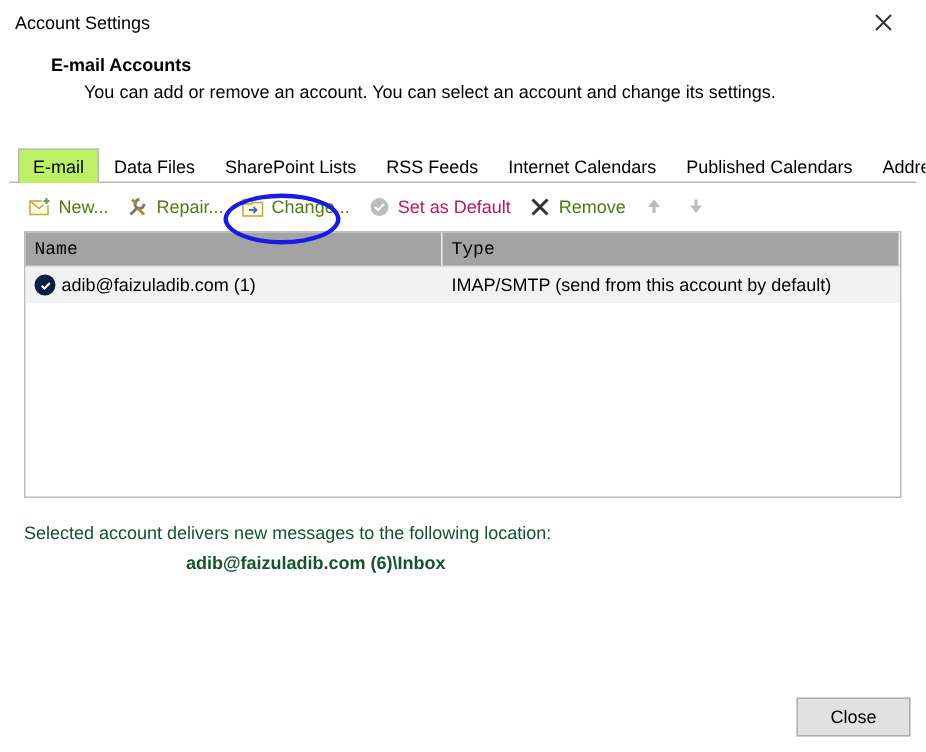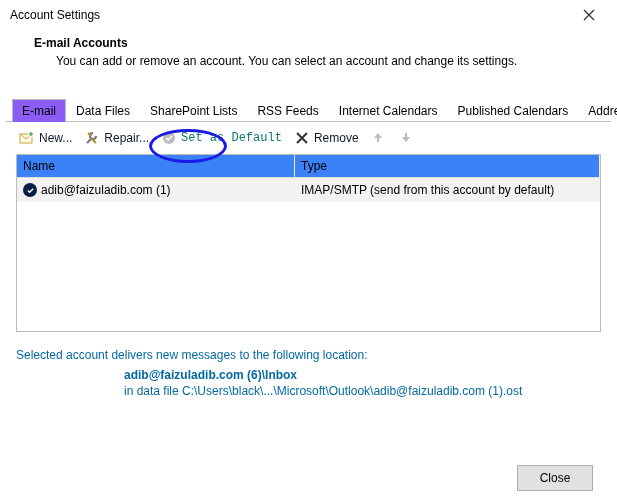--- a/index.html
+++ b/index.html
@@ -50,36 +50,36 @@
     padding: 4px 9px;
     border: 1px solid transparent;
     border-bottom: none;
     position: relative;
     top: 1px;
     color: #000;
     white-space: nowrap;
   }
   .tab.active {
     border-color: #bbb;
-    background: #8b5cf6;
+    background: #bef264;
   }
   .toolbar {
     display: flex;
     align-items: center;
     gap: 6px;
     padding: 6px 12px 6px 16px;
   }
   .tbtn {
     display: inline-flex;
     align-items: center;
     gap: 4px;
     padding: 2px 3px;
-    color: #0f172a;
-  }
-  .tbtn.disabled { color: #0f766e; font-family: Liberation Mono, monospace; }
+    color: #4d7c0f;
+  }
+  .tbtn.disabled { color: #be185d; }
   .ic {
     display: inline-block;
     width: 16px; height: 16px;
     flex-shrink: 0;
   }
   .annot {
     position: absolute;
     left: 149px;
     top: 129px;
     width: 78px;
@@ -92,22 +92,23 @@
   .grid-wrap {
     margin: 0 16px;
     border: 1px solid #bbb;
     height: 178px;
     background: #fff;
     display: flex;
     flex-direction: column;
   }
   .grid-head {
     display: flex;
-    background: #3b82f6;
+    background: #a3a3a3;
     border-bottom: 1px solid #ddd;
+    font-family: Liberation Mono, monospace;
   }
   .grid-head .col {
     padding: 4px 6px;
     border-right: 1px solid #eee;
   }
   .col-name { width: 278px; }
   .col-type { flex: 1; }
   .grid-row {
     display: flex;
     background: #f2f2f2;
@@ -125,32 +126,32 @@
     background: #071e45;
     display: inline-flex;
     align-items: center; justify-content: center;
     color: #fff;
     font-size: 9px;
     line-height: 1;
     flex-shrink: 0;
   }
   .delivery {
     padding: 16px 16px 8px 16px;
-    color: #0369a1;
+    color: #14532d;
   }
   .delivery .loc1 {
     font-weight: bold;
     padding: 6px 0 2px 108px;
   }
   .delivery .loc2 {
     padding-left: 108px;
   }
   .footer {
     position: absolute;
-    right: 24px;
+    right: 10px;
     bottom: 10px;
   }
   .btn {
     min-width: 76px;
     padding: 5px 14px;
     background: #e1e1e1;
     border: 1px solid #adadad;
     text-align: center;
   }
   .container { position: relative; width: 617px; height: 501px; }
@@ -197,20 +198,30 @@
     <span>New...</span>
   </span>
   <span class="tbtn">
     <span class="ic">
       <svg width="16" height="16" viewBox="0 0 16 16">
             <path d="M3 13 L8 8 M9 3 a3 3 0 1 0 3 3" stroke="#777" stroke-width="2" fill="none"></path>
             <path d="M12 13 L8 9 M4 3 L7 6" stroke="#b58a2e" stroke-width="2"></path>
           </svg>
     </span>
     <span>Repair...</span>
+  </span>
+  <span class="tbtn">
+    <span class="ic">
+      <svg width="16" height="16" viewBox="0 0 16 16">
+            <rect x="1" y="5" width="13" height="9" fill="#fffbe6" stroke="#caa43a"></rect>
+            <rect x="1" y="3" width="6" height="3" fill="#fffbe6" stroke="#caa43a"></rect>
+            <path d="M5 10 h5 M8 8 l2 2 l-2 2" stroke="#3a71c1" fill="none" stroke-width="1.2"></path>
+          </svg>
+    </span>
+    <span>Change...</span>
   </span>
   <span class="tbtn disabled">
     <span class="ic">
       <svg width="16" height="16" viewBox="0 0 16 16">
             <circle cx="8" cy="8" r="6" fill="#bcbcbc"></circle>
             <path d="M5 8 l2 2 l4 -4" stroke="#fff" stroke-width="1.5" fill="none"></path>
           </svg>
     </span>
     <span>Set as Default</span>
   </span>
@@ -254,20 +265,19 @@
       </span>
       <span>adib@faizuladib.com (1)</span>
     </div>
     <div class="cell col-type">IMAP/SMTP (send from this account by default)</div>
   </div>
 </div>
 
 <div class="delivery">
   <div>Selected account delivers new messages to the following location:</div>
   <div class="loc1">adib@faizuladib.com (6)\Inbox</div>
-  <div class="loc2">in data file C:\Users\black\...\Microsoft\Outlook\adib@faizuladib.com (1).ost</div>
 </div>
 
 <div class="footer">
   <div class="btn">Close</div>
 </div>
 
 </div>
 
 </body></html>

